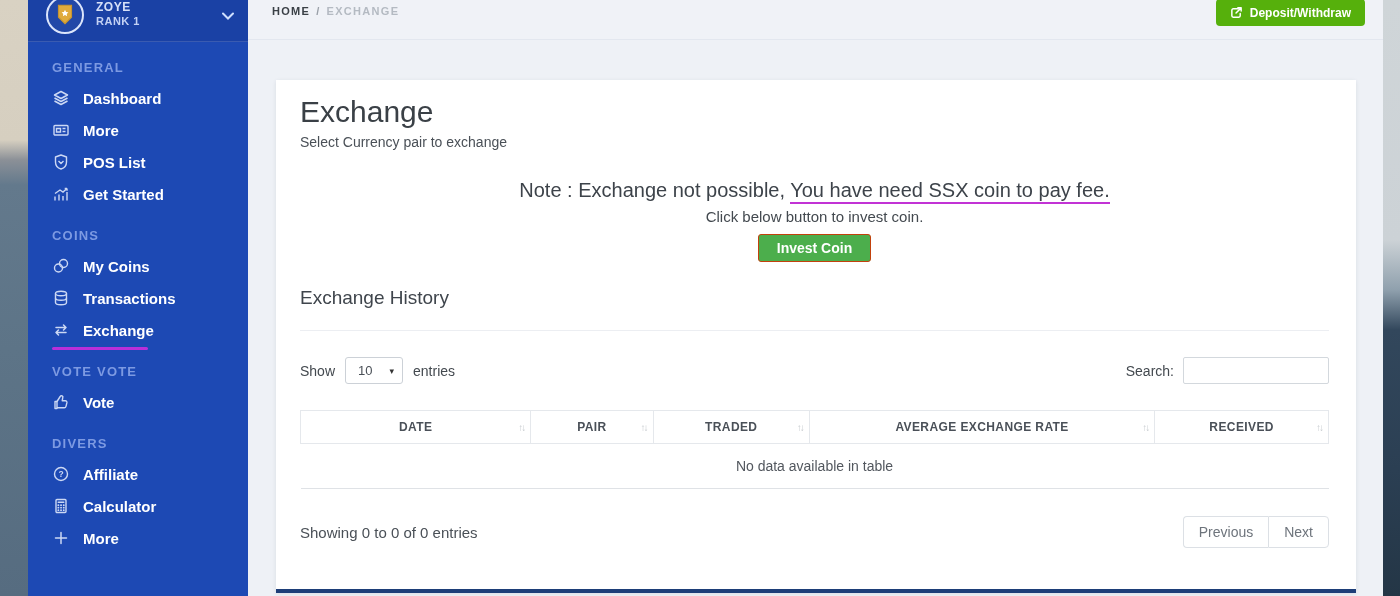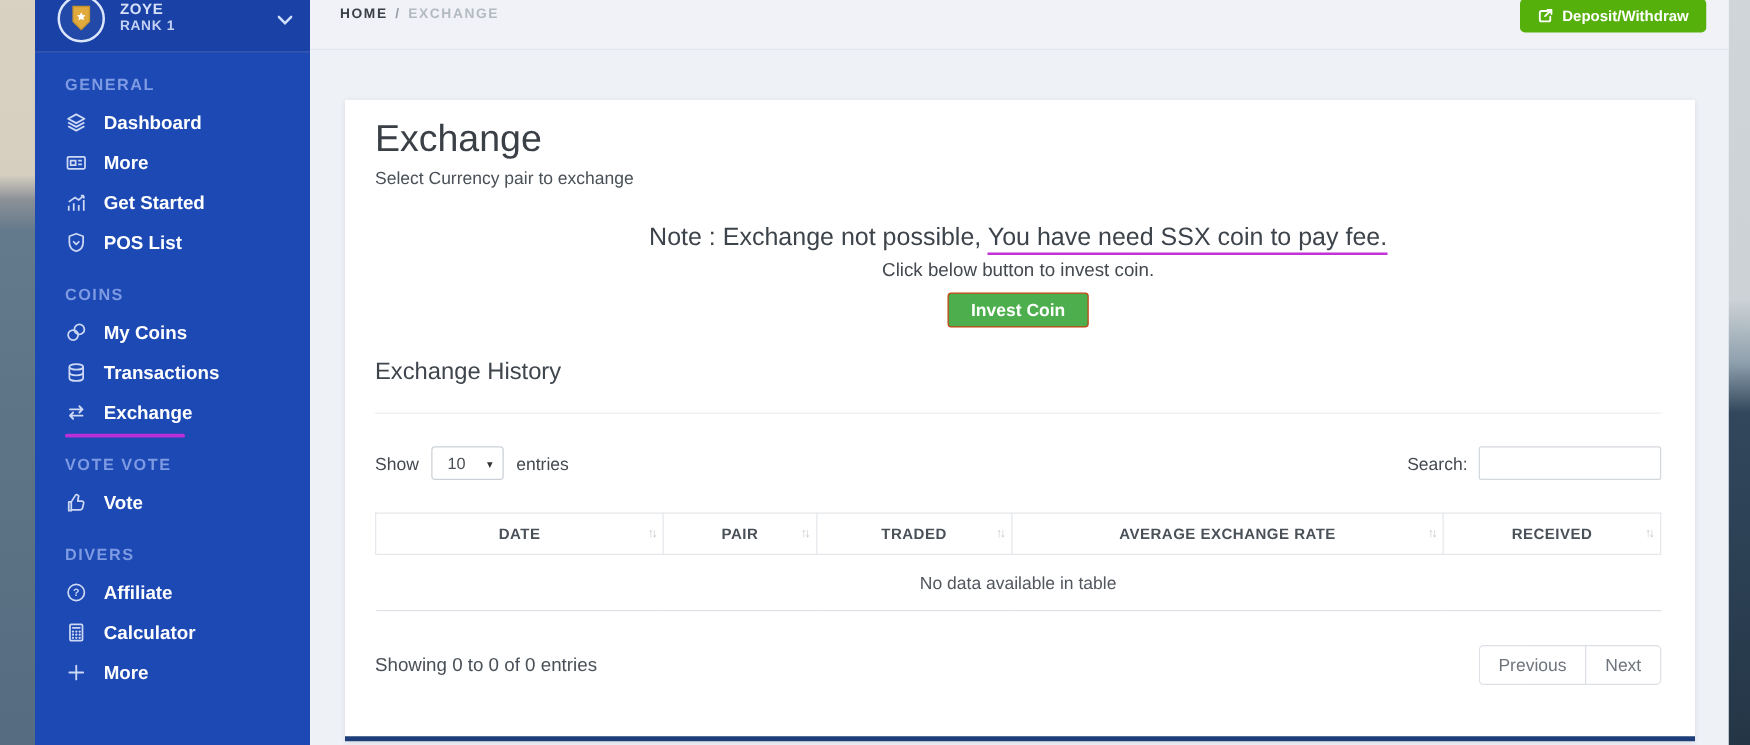--- a/index.html
+++ b/index.html
@@ -124,36 +124,36 @@
           <svg width="18" height="18" viewBox="0 0 18 18" fill="none" stroke="currentColor" stroke-width="1.4">
               <rect x="2" y="4.5" width="14" height="9.5" rx="1"></rect>
               <path d="M4.5 7.5h4v3.5h-4z"></path>
               <path d="M10.5 7.5h3M10.5 10.5h3"></path>
             </svg>
         </span>
         <span class="lbl">More</span>
       </div>
       <div class="side-item">
         <span class="ico">
+          <svg width="18" height="18" viewBox="0 0 18 18" fill="none" stroke="currentColor" stroke-width="1.4" stroke-linejoin="round">
+              <path d="M9 2l5.5 2v5c0 3.7-2.4 6.1-5.5 7-3.1-.9-5.5-3.3-5.5-7V4Z"></path>
+              <path d="M6.5 8 9 10.5 11.5 8"></path>
+            </svg>
+        </span>
+        <span class="lbl">POS List</span>
+      </div>
+      <div class="side-item">
+        <span class="ico">
           <svg width="18" height="18" viewBox="0 0 18 18" fill="none" stroke="currentColor" stroke-width="1.4">
               <path d="M3 15.5v-4M7 15.5V9.5M11 15.5V11M15 15.5V7"></path>
               <path d="M3 8.5 8 5l3 2 4-3.5"></path>
               <path d="M15 3.5v2.3M15 3.5h-2.3"></path>
             </svg>
         </span>
         <span class="lbl">Get Started</span>
-      </div>
-      <div class="side-item">
-        <span class="ico">
-          <svg width="18" height="18" viewBox="0 0 18 18" fill="none" stroke="currentColor" stroke-width="1.4" stroke-linejoin="round">
-              <path d="M9 2l5.5 2v5c0 3.7-2.4 6.1-5.5 7-3.1-.9-5.5-3.3-5.5-7V4Z"></path>
-              <path d="M6.5 8 9 10.5 11.5 8"></path>
-            </svg>
-        </span>
-        <span class="lbl">POS List</span>
       </div>
     </div>
 
     <div class="side-section">
       <div class="side-label">COINS</div>
       <div class="side-item">
         <span class="ico">
           <svg width="18" height="18" viewBox="0 0 18 18" fill="none" stroke="currentColor" stroke-width="1.4">
               <circle cx="11.5" cy="6.5" r="4"></circle>
               <circle cx="6.5" cy="11" r="4"></circle>

